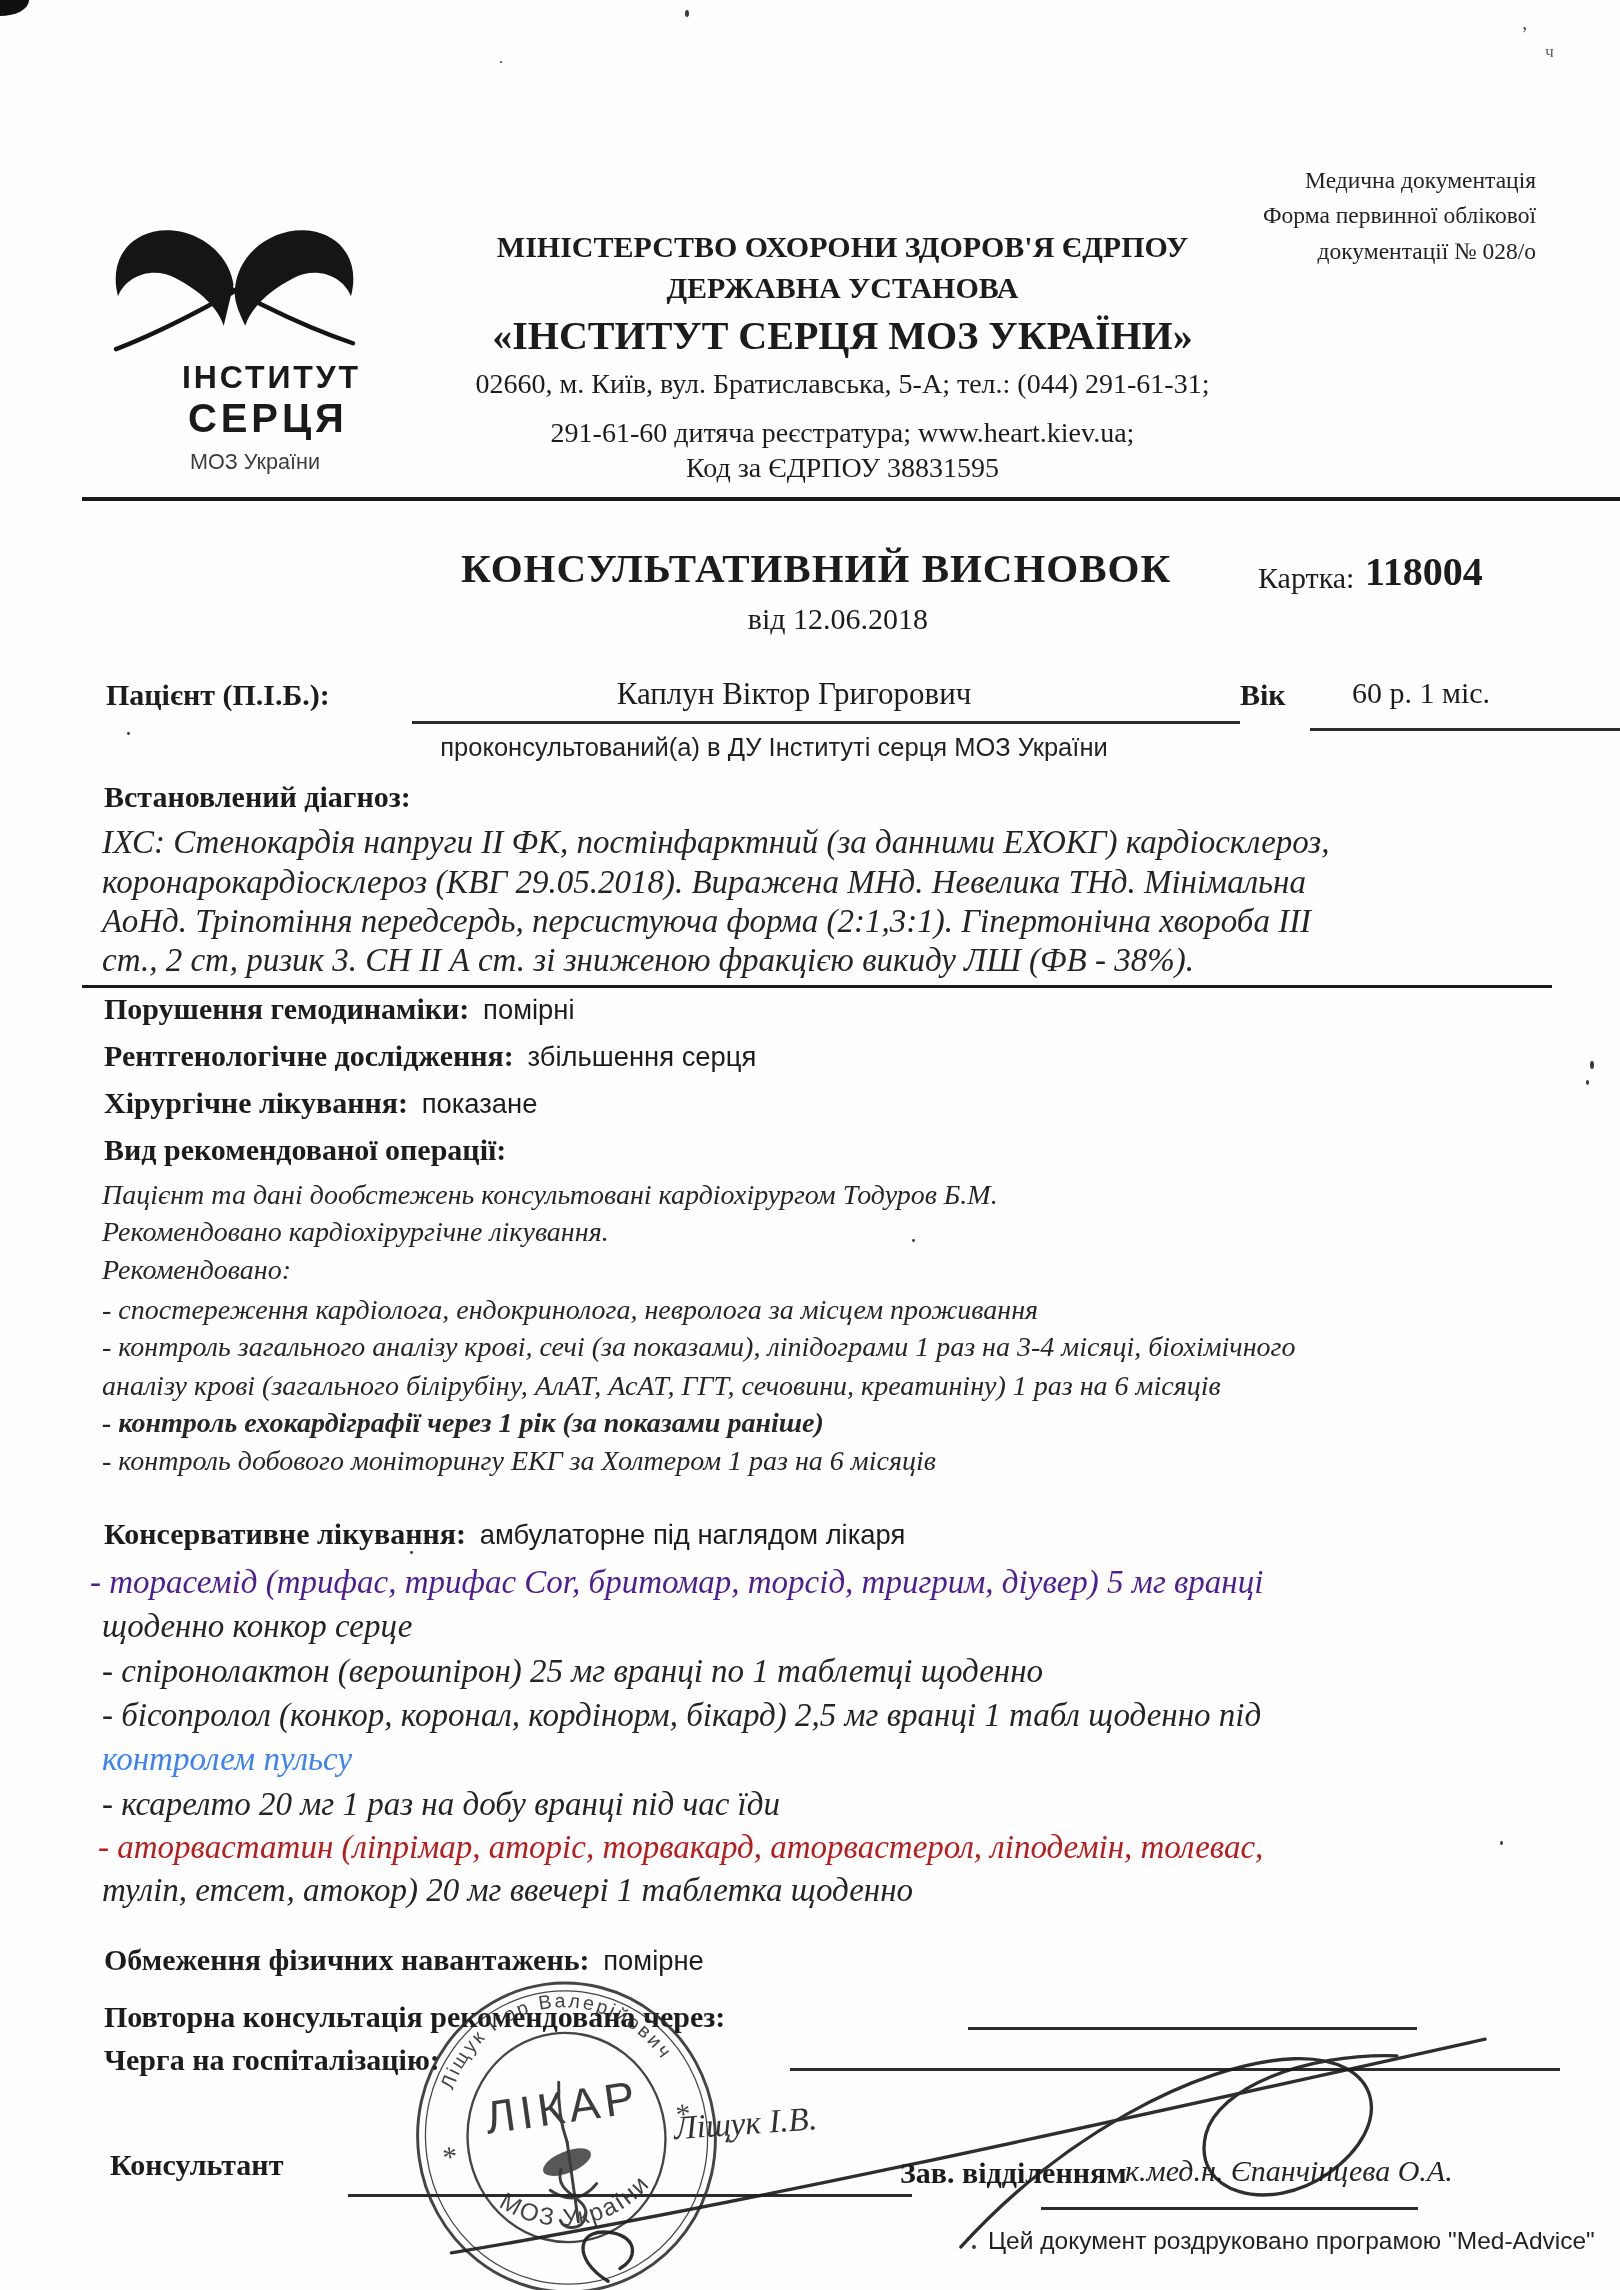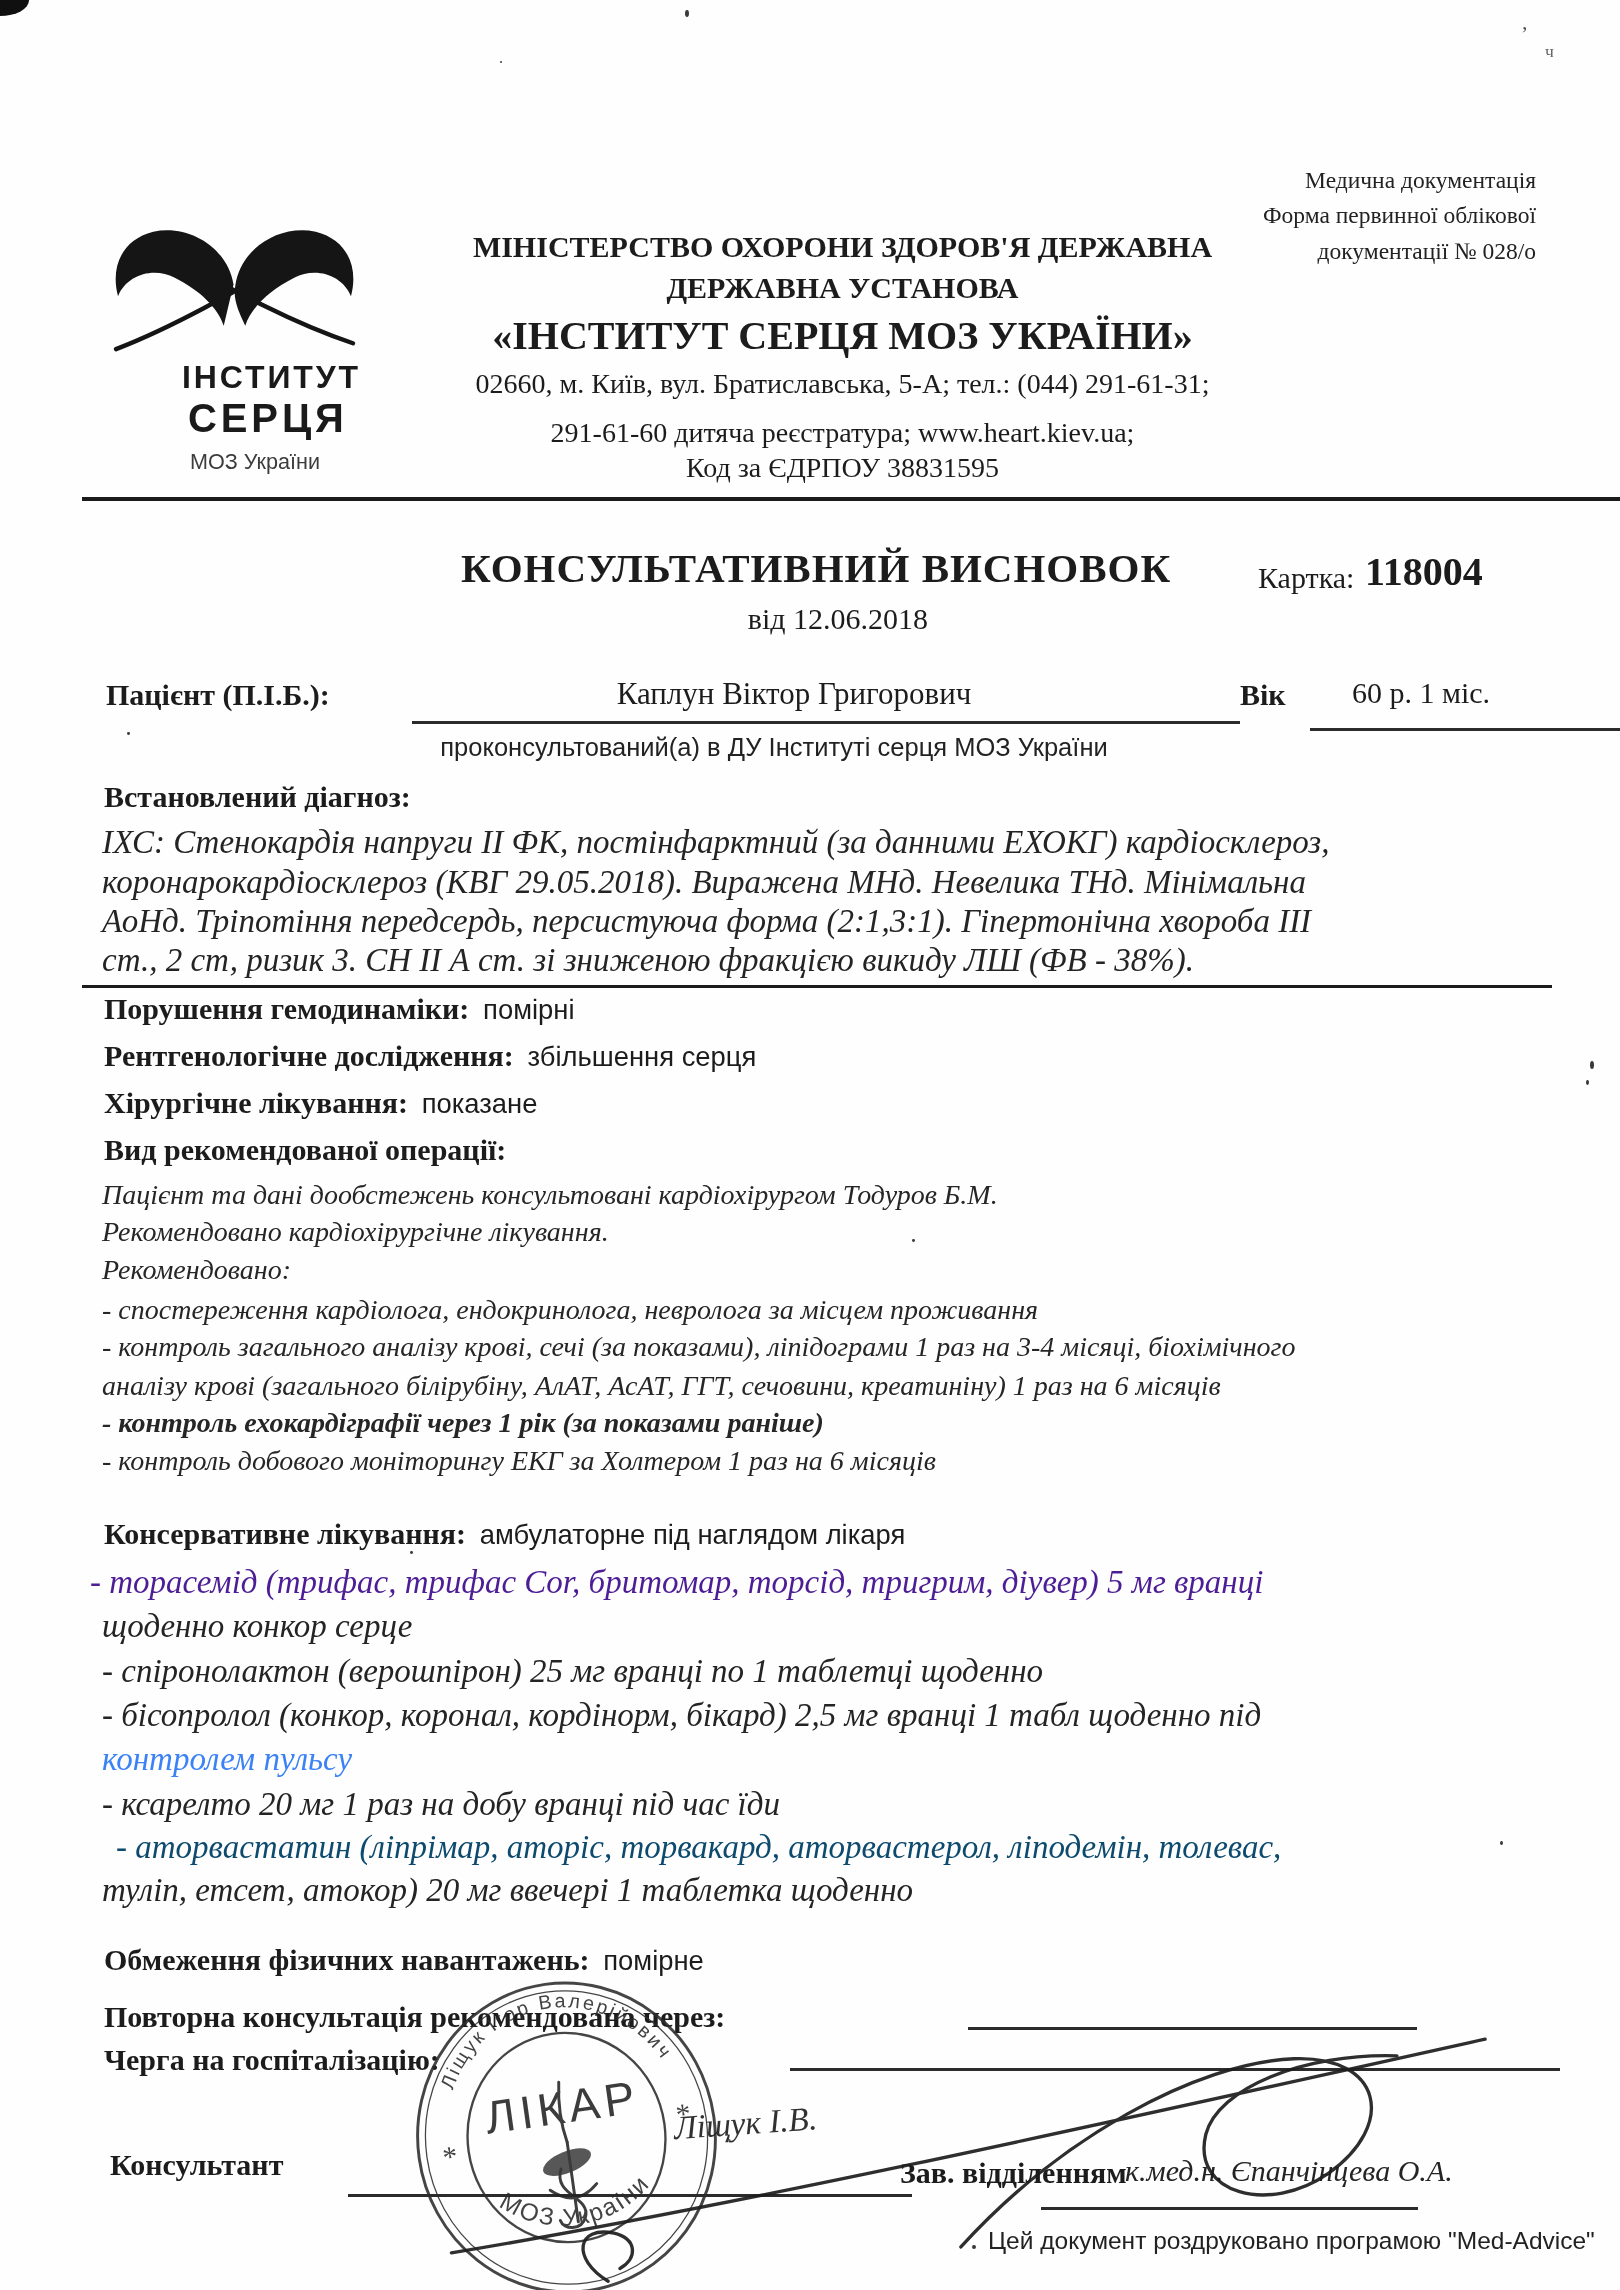--- a/index.html
+++ b/index.html
@@ -52,21 +52,21 @@
         <path d="M60,34 C128,78 198,112 252,130"></path>
         <path d="M202,34 C134,78 62,116 10,136"></path>
       </g>
     </svg>
     <div class="sans b" style="position:relative;left:76px;font-size:32px;letter-spacing:2.9px;color:#1a1a1a;">ІНСТИТУТ</div>
     <div class="sans b" style="position:relative;left:82px;font-size:40px;letter-spacing:3.9px;color:#1a1a1a;">СЕРЦЯ</div>
     <div class="sans" style="position:relative;left:84px;margin-top:7.8px;font-size:21.6px;color:#3c3c3c;">МОЗ України</div>
   </div>
 
   <div id="hdrc" style="position:absolute;left:333px;top:229px;width:1019px;text-align:center;">
-    <div class="b" style="font-size:30px;">МІНІСТЕРСТВО ОХОРОНИ ЗДОРОВ'Я ДЕРЖАВНА</div>
+    <div class="b" style="font-size:30px;">МІНІСТЕРСТВО ОХОРОНИ ЗДОРОВ'Я ЄДРПОУ</div>
     <div class="b" style="font-size:30px;margin-top:5.9px;">ДЕРЖАВНА УСТАНОВА</div>
     <div class="b" style="font-size:40px;margin-top:5.9px;">«ІНСТИТУТ СЕРЦЯ МОЗ УКРАЇНИ»</div>
     <div style="font-size:28px;margin-top:7.8px;">02660, м. Київ, вул. Братиславська, 5-А; тел.: (044) 291-61-31;</div>
     <div style="font-size:28px;margin-top:16px;">291-61-60 дитяча реєстратура; www.heart.kiev.ua;</div>
     <div style="font-size:28px;margin-top:2px;">Код за ЄДРПОУ 38831595</div>
   </div>
 
   <div class="rule" style="left:82px;top:497px;width:1538px;height:3.9px;"></div>
 
   <div class="line b" style="left:461px;top:545px;font-size:41px;letter-spacing:1px;">КОНСУЛЬТАТИВНИЙ ВИСНОВОК</div>
@@ -114,21 +114,21 @@
 
   <div class="line" style="left:104px;top:1517px;font-size:30px;">
     <span class="b">Консервативне лікування:</span><span class="val" style="font-size:27.4px;">амбулаторне під наглядом лікаря</span>
   </div>
   <div class="line i" style="left:90px;top:1564px;font-size:33px;color:#4c1d95;">- торасемід (трифас, трифас Cor, бритомар, торсід, тригрим, діувер) 5 мг вранці</div>
   <div class="line i" style="left:102px;top:1608px;font-size:33px;color:#242424;">щоденно конкор серце</div>
   <div class="line i" style="left:102px;top:1653px;font-size:33px;color:#242424;">- спіронолактон (верошпірон) 25 мг вранці по 1 таблетці щоденно</div>
   <div class="line i" style="left:102px;top:1697px;font-size:33px;color:#242424;">- бісопролол (конкор, коронал, кордінорм, бікард) 2,5 мг вранці 1 табл щоденно під</div>
   <div class="line i" style="left:102px;top:1741px;font-size:33px;color:#3b82f6;">контролем пульсу</div>
   <div class="line i" style="left:102px;top:1786px;font-size:33px;color:#242424;">- ксарелто 20 мг 1 раз на добу вранці під час їди</div>
-  <div class="line i" style="left:116px;top:1829px;font-size:33px;color:#0c4a6e;">- аторвастатин (ліпрімар, аторіс, торвакард, аторвастерол, ліподемін, толевас,</div>
+  <div class="line i" style="left:98px;top:1829px;font-size:33px;color:#b91c1c;">- аторвастатин (ліпрімар, аторіс, торвакард, аторвастерол, ліподемін, толевас,</div>
   <div class="line i" style="left:102px;top:1872px;font-size:33px;color:#242424;">туліп, етсет, атокор) 20 мг ввечері 1 таблетка щоденно</div>
 
   <div class="line" style="left:104px;top:1943px;font-size:30px;">
     <span class="b">Обмеження фізичних навантажень:</span><span class="val" style="font-size:27.4px;">помірне</span>
   </div>
   <div class="line b" style="left:104px;top:2000px;font-size:30px;">Повторна консультація рекомендована через:</div>
   <div class="ul" style="left:968px;top:2027px;width:449px;height:2.9px;"></div>
   <div class="line b" style="left:104px;top:2043px;font-size:30px;">Черга на госпіталізацію:</div>
   <div class="ul" style="left:790px;top:2068px;width:770px;height:2.9px;"></div>
 

